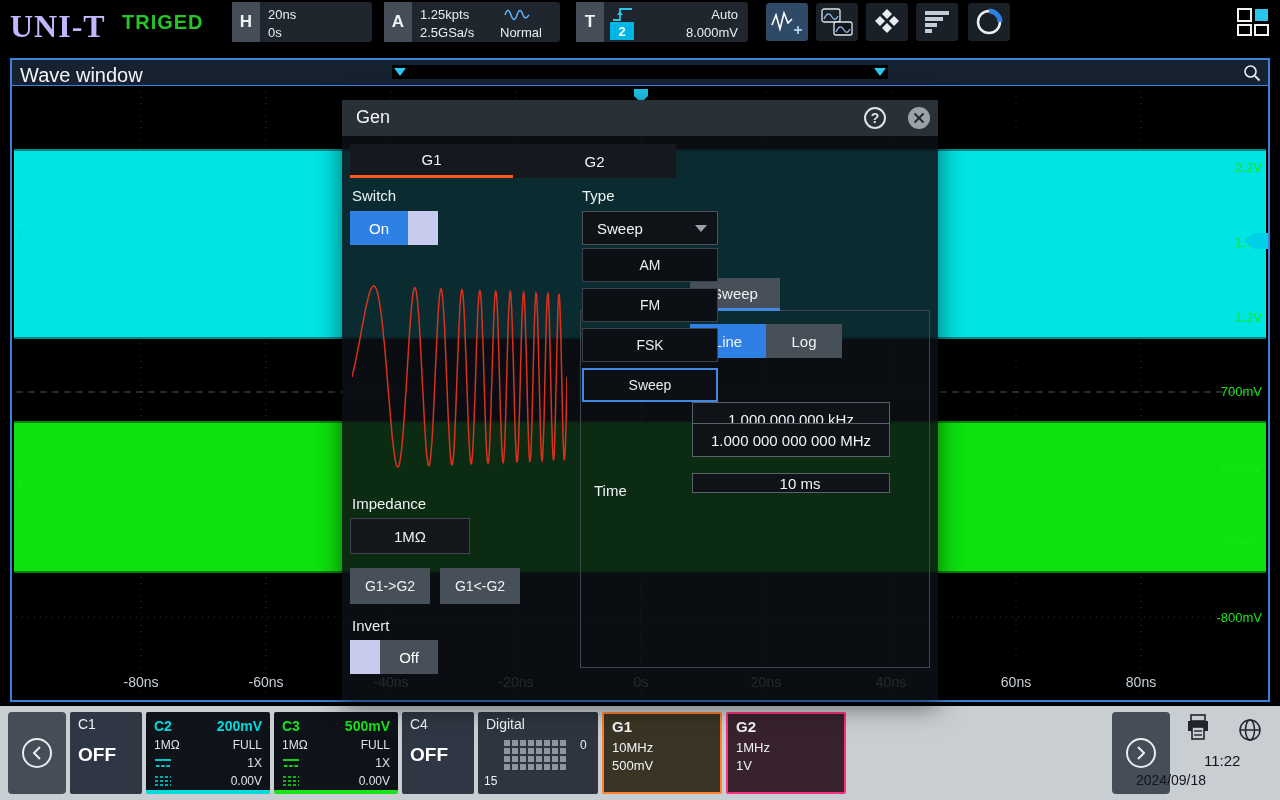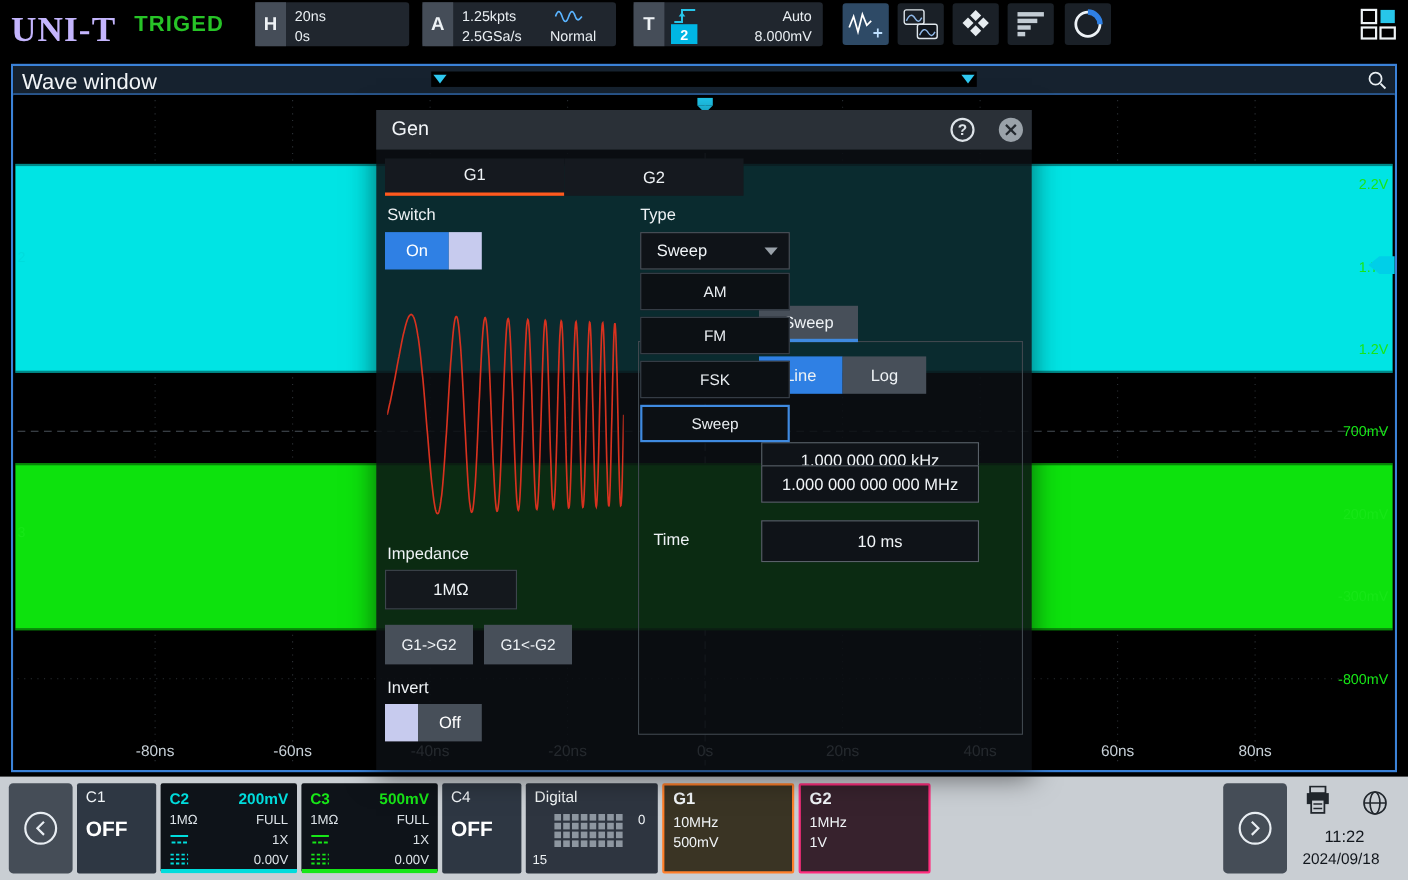--- a/index.html
+++ b/index.html
@@ -77,21 +77,21 @@
              border-bottom:3px solid #3f8ae0;color:#eef2f5;font-size:15px;display:flex;align-items:center;justify-content:center;}
   .btn{position:absolute;height:34px;background:#474f59;color:#eef2f5;font-size:14px;
        display:flex;align-items:center;justify-content:center;}
   .line-btn{left:348px;top:224px;width:76px;background:#2f80e4;font-size:15px;}
   .log-btn{left:424px;top:224px;width:76px;font-size:15px;}
   .field{position:absolute;background:#0f1318;border:1px solid #596169;color:#f0f4f7;font-size:15px;
          display:flex;align-items:center;justify-content:center;}
   .freq1{left:350px;top:266px;width:198px;height:34px;margin-top:36px;}
   .freq2{left:350px;top:323px;width:198px;height:34px;}
   .time-lbl{left:252px;top:382px;}
-  .timef{left:350px;top:373px;width:198px;height:38px;padding-left:18px;}
+  .timef{left:350px;top:373px;width:198px;height:20px;padding-left:18px;}
   .sweep-gfx{position:absolute;left:10px;top:175px;}
   .imp-lbl{left:10px;top:395px;}
   .imp-btn{left:8px;top:418px;width:120px;height:36px;background:#14181d;border:1px solid #3d454d;}
   .copy1{left:8px;top:468px;width:80px;height:36px;}
   .copy2{left:98px;top:468px;width:80px;height:36px;}
   .inv-lbl{left:10px;top:517px;}
 
   
   #bottombar{position:absolute;left:0;top:706px;width:1280px;height:94px;background:#c9ced3;}
   .navbox{position:absolute;top:6px;width:58px;height:82px;background:#454d57;border-radius:4px;
@@ -117,21 +117,21 @@
   .dg-high{position:absolute;left:102px;top:26px;font-size:12px;color:#eef2f5;}
   .dg-low{position:absolute;left:6px;top:62px;font-size:12px;color:#eef2f5;}
   .gen-card{position:absolute;top:6px;width:120px;height:82px;border-radius:2px;padding:4px 8px;color:#f0f4f7;font-size:13px;}
   #g1card{left:602px;background:#3a3424;border:2px solid #ff7f2a;}
   #g2card{left:726px;background:#37222d;border:2px solid #ff2e7e;}
   .gname{font-size:15px;font-weight:bold;margin-bottom:4px;}
   .gen-card .gline{line-height:18px;}
   #printer{position:absolute;left:1186px;top:8px;}
   #globe{position:absolute;left:1238px;top:12px;}
   #clock-time{position:absolute;left:1204px;top:46px;font-size:15px;color:#11161c;}
-  #clock-date{position:absolute;left:1184px;top:66px;font-size:14px;color:#11161c;}
+  #clock-date{position:absolute;left:1136px;top:66px;font-size:14px;color:#11161c;}
 </style>
 </head>
 <body>
 
 <div id="root">
 
   <header id="topbar">
     <div id="logo">UNI-T</div>
     <div id="trig-status">TRIGED</div>
 

